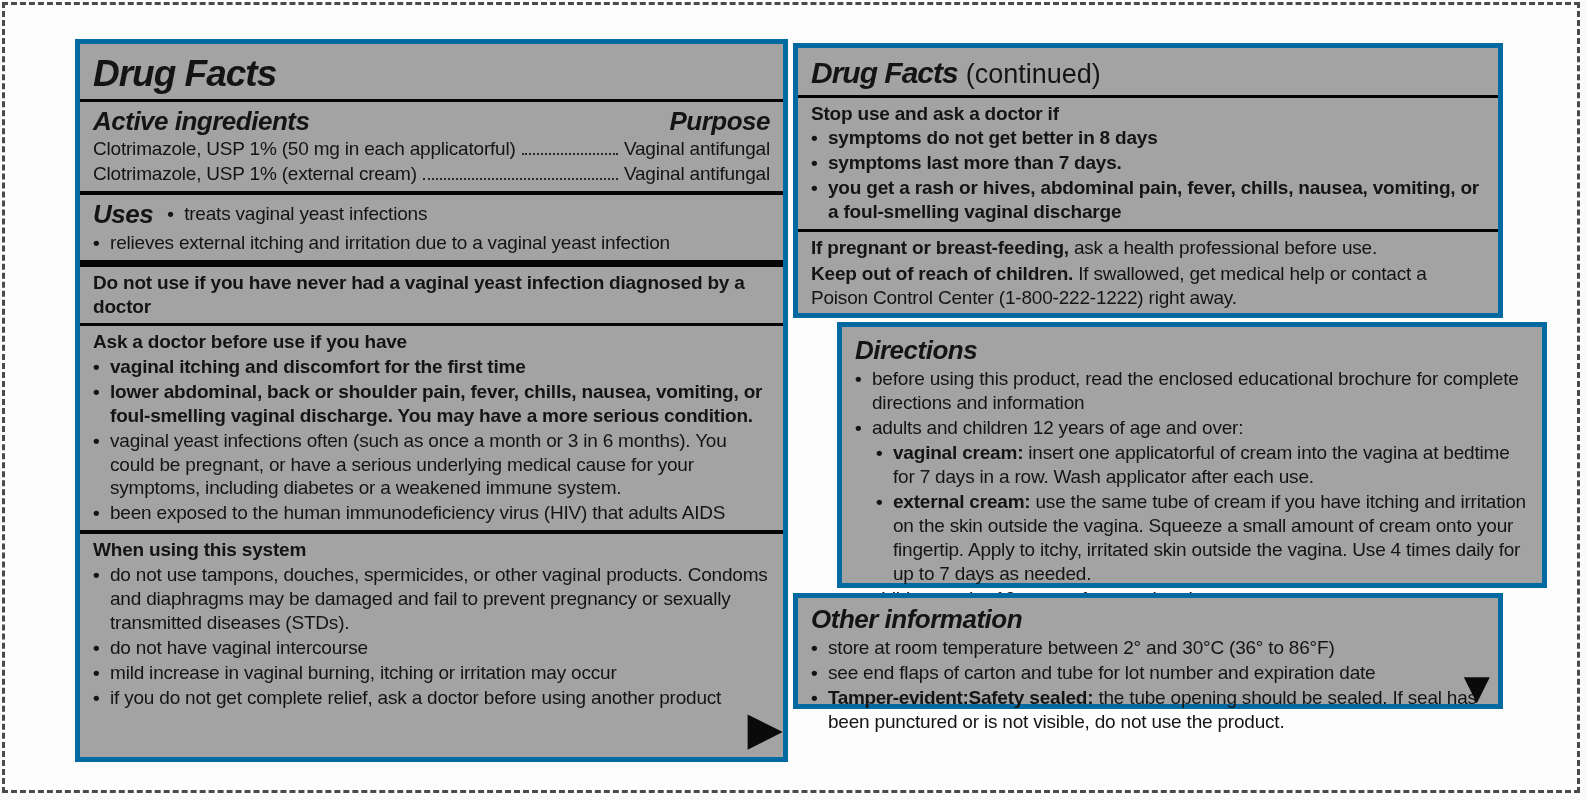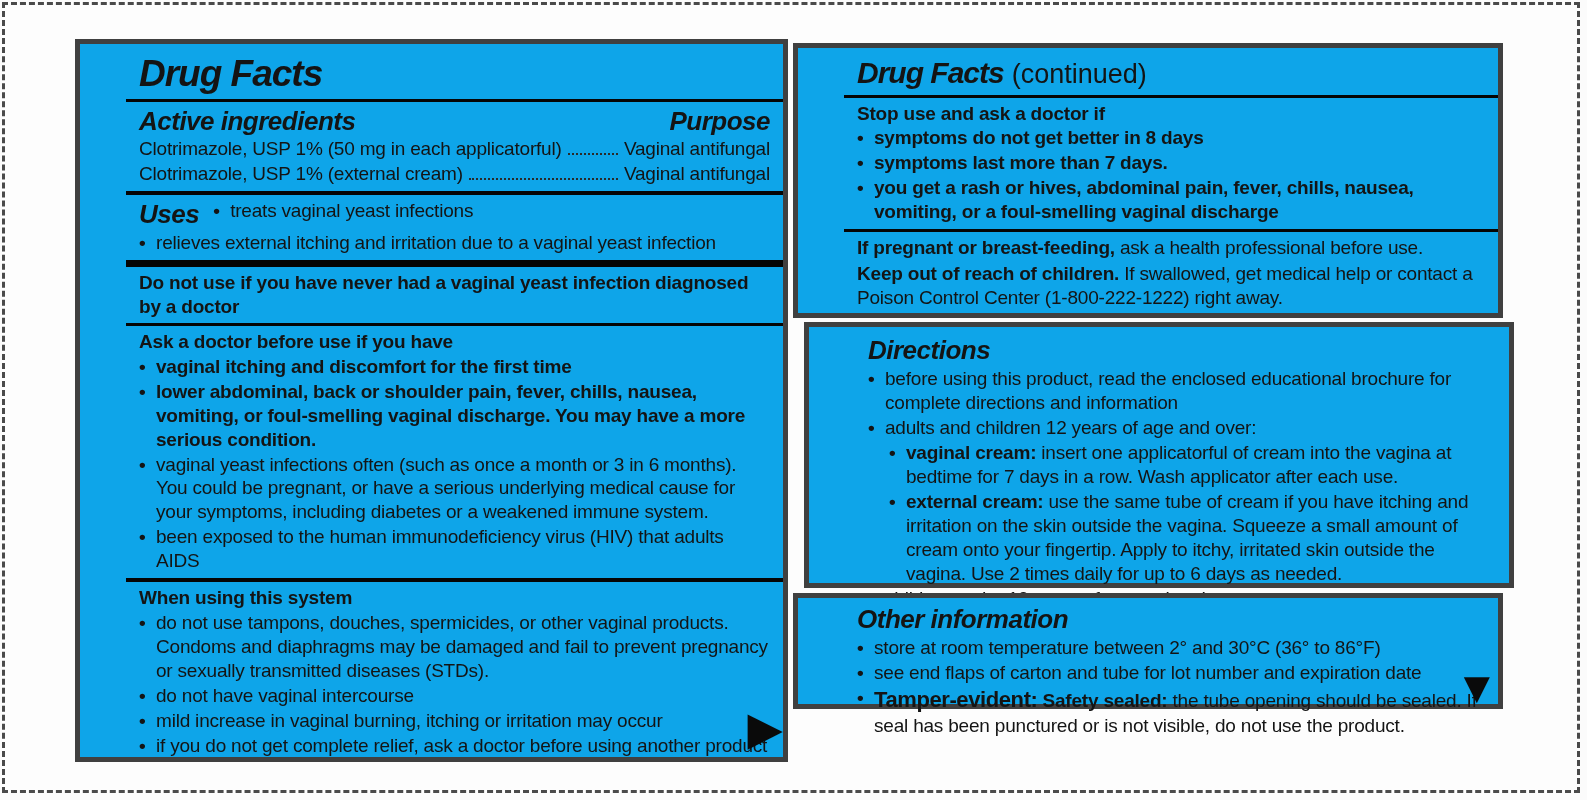--- a/index.html
+++ b/index.html
@@ -1,49 +1,49 @@
 <!DOCTYPE html>
 <html><head>
 <meta charset="utf-8">
 <style>
   html,body{margin:0;padding:0;width:1587px;height:800px;background:#fbfbfb;
     font-family:"Liberation Sans", sans-serif;color:#141414;}
   #cutline{position:absolute;left:2px;top:2px;width:1578px;height:791px;
     border:3px dashed #4a4a4a;box-sizing:border-box;background:#fdfdfd;}
-  .panel{position:absolute;background:#0ea5e9;border:5px solid #404040;box-sizing:border-box;padding-left:46px;}
+  .panel{position:absolute;background:#a3a3a3;border:5px solid #0369a1;box-sizing:border-box;}
   #left-panel{left:70px;top:34px;width:713px;height:723px;}
   #box-continued{left:788px;top:38px;width:710px;height:275px;}
-  #box-directions{left:799px;top:317px;width:710px;height:266px;}
+  #box-directions{left:832px;top:317px;width:710px;height:266px;}
   #box-other{left:788px;top:588px;width:710px;height:116px;}
   .pad{padding:4px 13px;}
   .rule{height:4px;background:#050505;}
   .rule-thin{height:3px;background:#050505;}
   .df-title{font-size:37px;font-weight:700;font-style:italic;letter-spacing:-1px;line-height:1.25;}
   .df-suffix{font-size:27px;font-weight:400;font-style:normal;letter-spacing:0;margin-left:8px;}
   .h2{font-size:26px;font-weight:700;font-style:italic;letter-spacing:-0.5px;line-height:1.2;}
   .body, .b{font-size:19px;line-height:1.26;letter-spacing:-0.2px;}
   .bold{font-weight:700;}
   .lead{font-weight:700;margin-right:5px;}
   .b{display:flex;margin:1px 0;}
   .b::before{content:"•";flex:none;width:17px;font-weight:700;}
   .b.sub{margin-left:21px;}
   .b .bt{flex:1;}
   .ai-head{display:flex;justify-content:space-between;align-items:center;}
   .ai-row{display:flex;align-items:baseline;font-size:19px;line-height:1.3;letter-spacing:-0.2px;}
   .ai-row .leader{flex:1;border-bottom:2px dotted #2a2a2a;margin:0 6px 4px;min-width:30px;}
-  .uses-line{display:flex;align-items:flex-start;}
+  .uses-line{display:flex;align-items:center;}
   .uses-line .h2{margin-right:14px;}
   .uses-line::after{content:"";}
   .uses-bullet{display:flex;}
   .uses-bullet::before{content:"•";flex:none;width:17px;font-weight:700;}
   .arrow{position:absolute;font-family:"DejaVu Sans", sans-serif;color:#0a0a0a;}
   #right-arrow{right:0px;bottom:6px;font-size:46px;line-height:1;}
   #down-arrow{right:8px;bottom:0px;font-size:34px;line-height:1;}
   .tight{margin-top:2px;}
-  .tamper-lead{font-size:22px;font-weight:700;letter-spacing:-0.4px;margin-right:5px;}
+  .tamper-lead{font-size:19px;font-weight:700;letter-spacing:-0.4px;}
 </style>
 </head>
 <body>
 
 <div id="cutline">
 
   <div class="panel" id="left-panel">
     <div class="pad" style="padding-top:7px;padding-bottom:2px;">
       <div class="df-title">Drug Facts</div>
     </div>
@@ -157,21 +157,21 @@
       <div class="b">
           <span class="bt">before using this product, read the enclosed educational brochure for complete directions and information</span>
         </div>
       <div class="b">
           <span class="bt">adults and children 12 years of age and over:</span>
         </div>
       <div class="b sub">
         <span class="bt"><span class="lead">vaginal cream:</span><span>insert one applicatorful of cream into the vagina at bedtime for 7 days in a row. Wash applicator after each use.</span></span>
       </div>
       <div class="b sub">
-        <span class="bt"><span class="lead">external cream:</span><span>use the same tube of cream if you have itching and irritation on the skin outside the vagina. Squeeze a small amount of cream onto your fingertip.  Apply to itchy, irritated skin outside the vagina. Use 2 times daily for up to 6 days as needed.</span></span>
+        <span class="bt"><span class="lead">external cream:</span><span>use the same tube of cream if you have itching and irritation on the skin outside the vagina. Squeeze a small amount of cream onto your fingertip.  Apply to itchy, irritated skin outside the vagina. Use 4 times daily for up to 7 days as needed.</span></span>
       </div>
       <div class="b">
           <span class="bt">children under 12 years of age: ask a doctor</span>
         </div>
     </div>
   </div>
 
   <div class="panel" id="box-other">
     <div class="pad" style="padding-top:6px;">
       <div class="h2">Other information</div>

